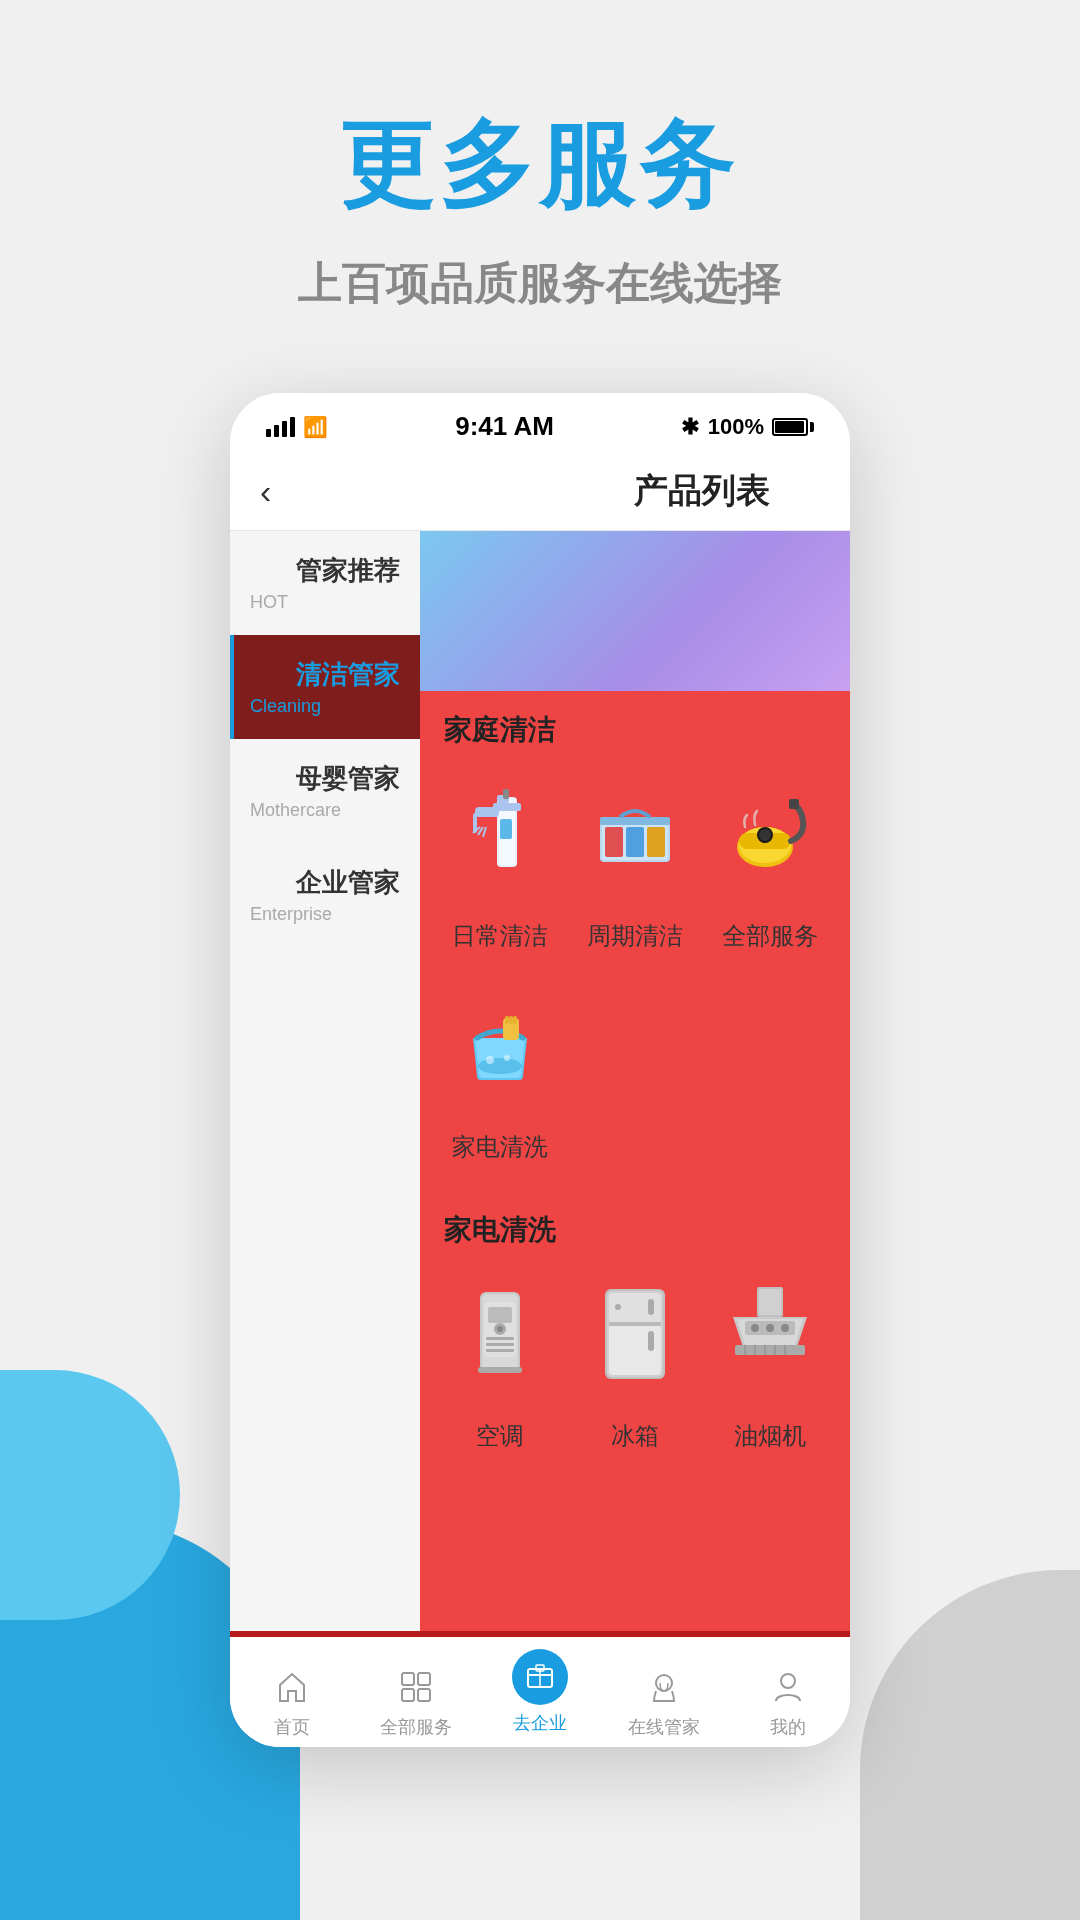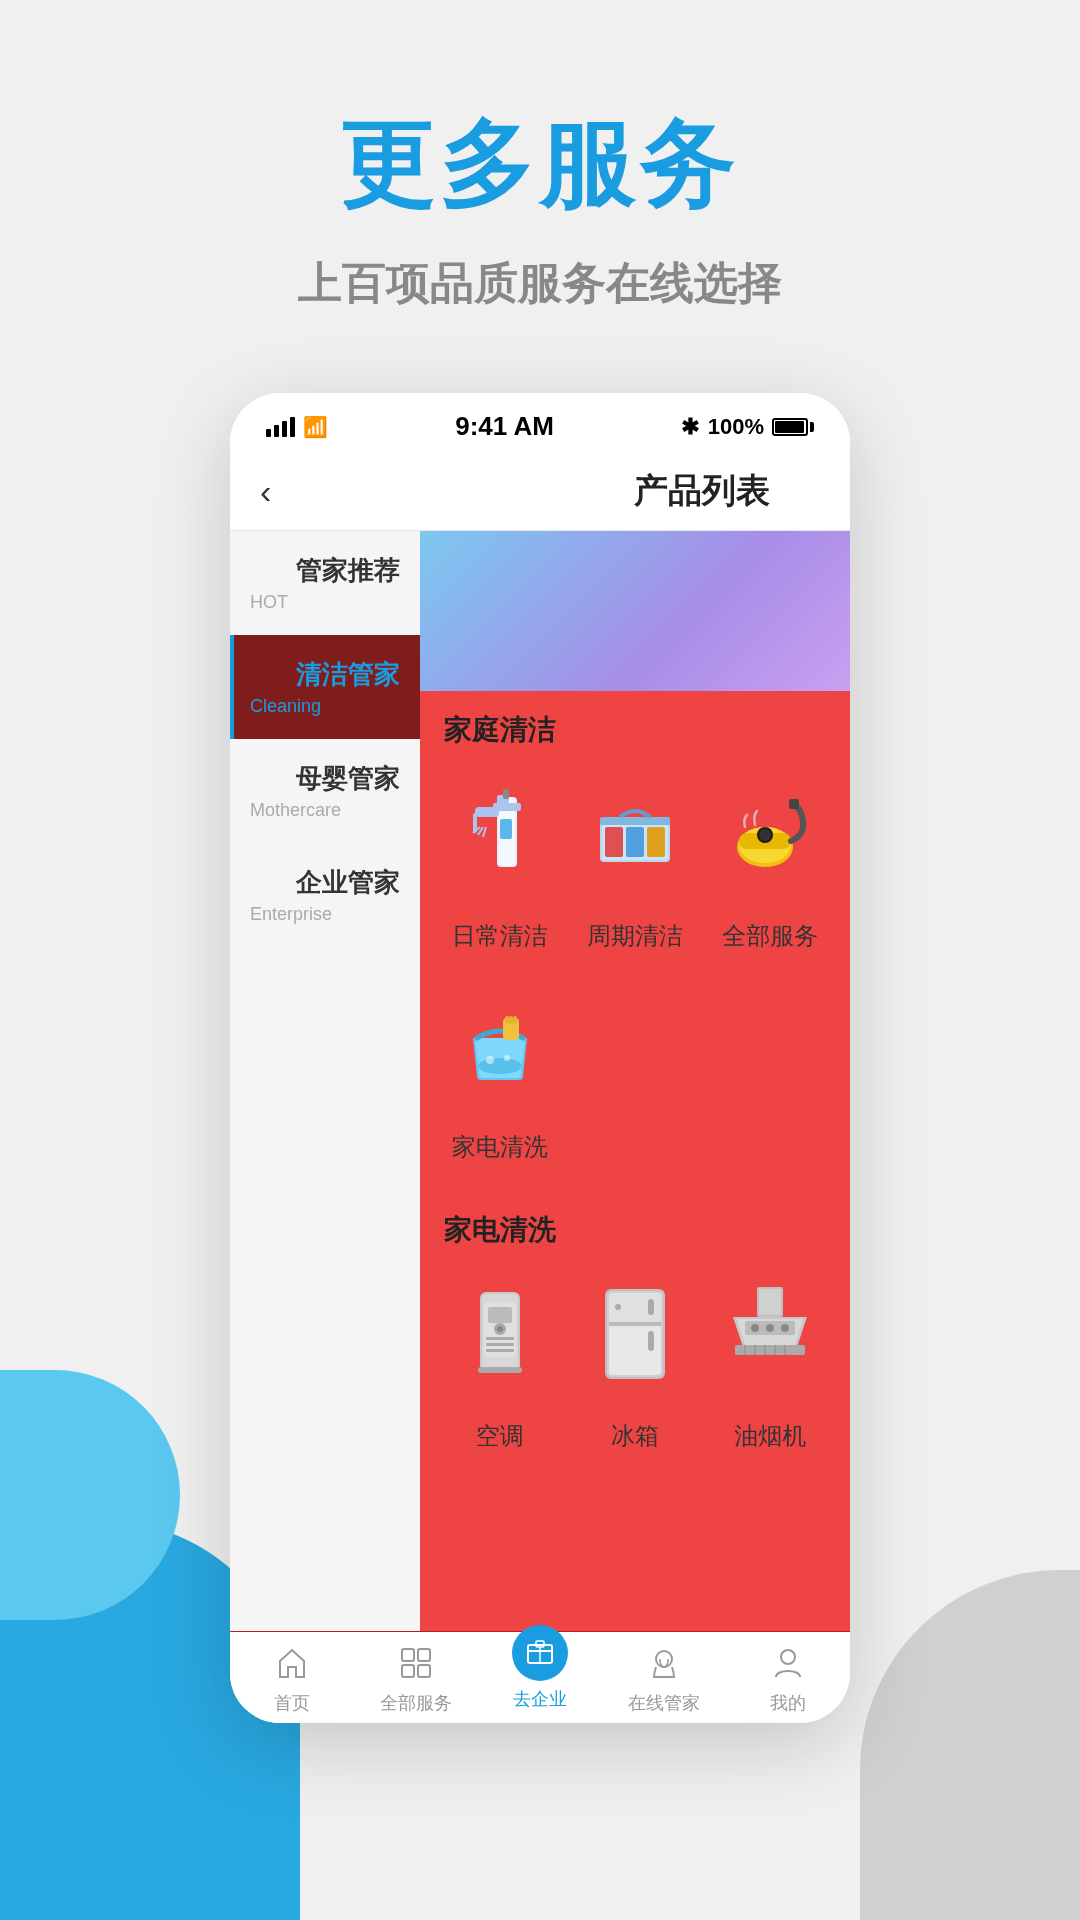--- a/index.html
+++ b/index.html
@@ -259,22 +259,22 @@
     
     .product-img {
       width: 110px;
       height: 110px;
     }
 
     
     .tab-bar {
       display: flex;
       background: #fff;
-      border-top: 1px solid #b91c1c;
-      padding: 9px 0 8px;
+      border-top: 6px solid #b91c1c;
+      padding: 28px 0 8px;
     }
     .tab-item {
       flex: 1;
       display: flex;
       flex-direction: column;
       align-items: center;
       gap: 6px;
       cursor: pointer;
     }
     .tab-icon {

